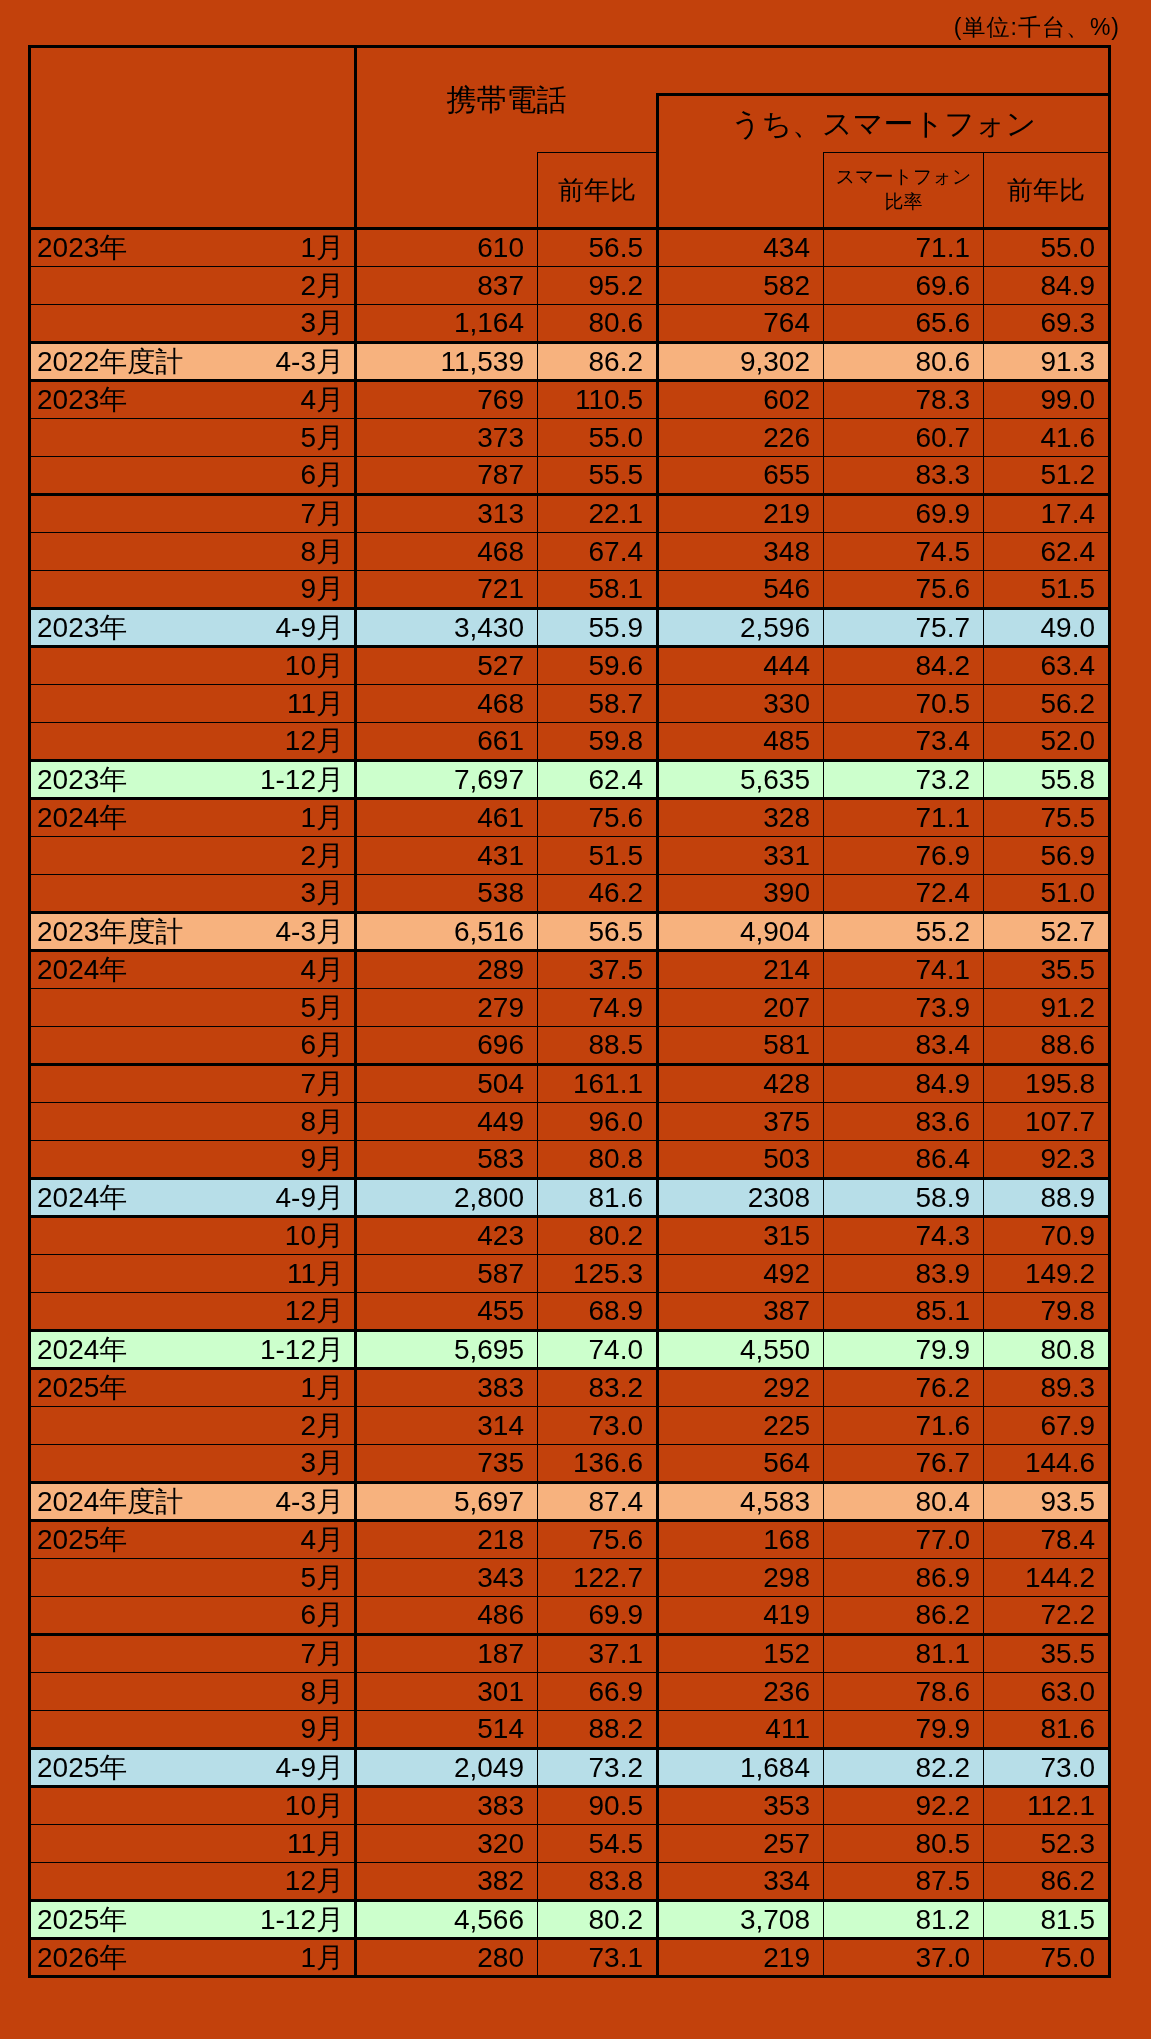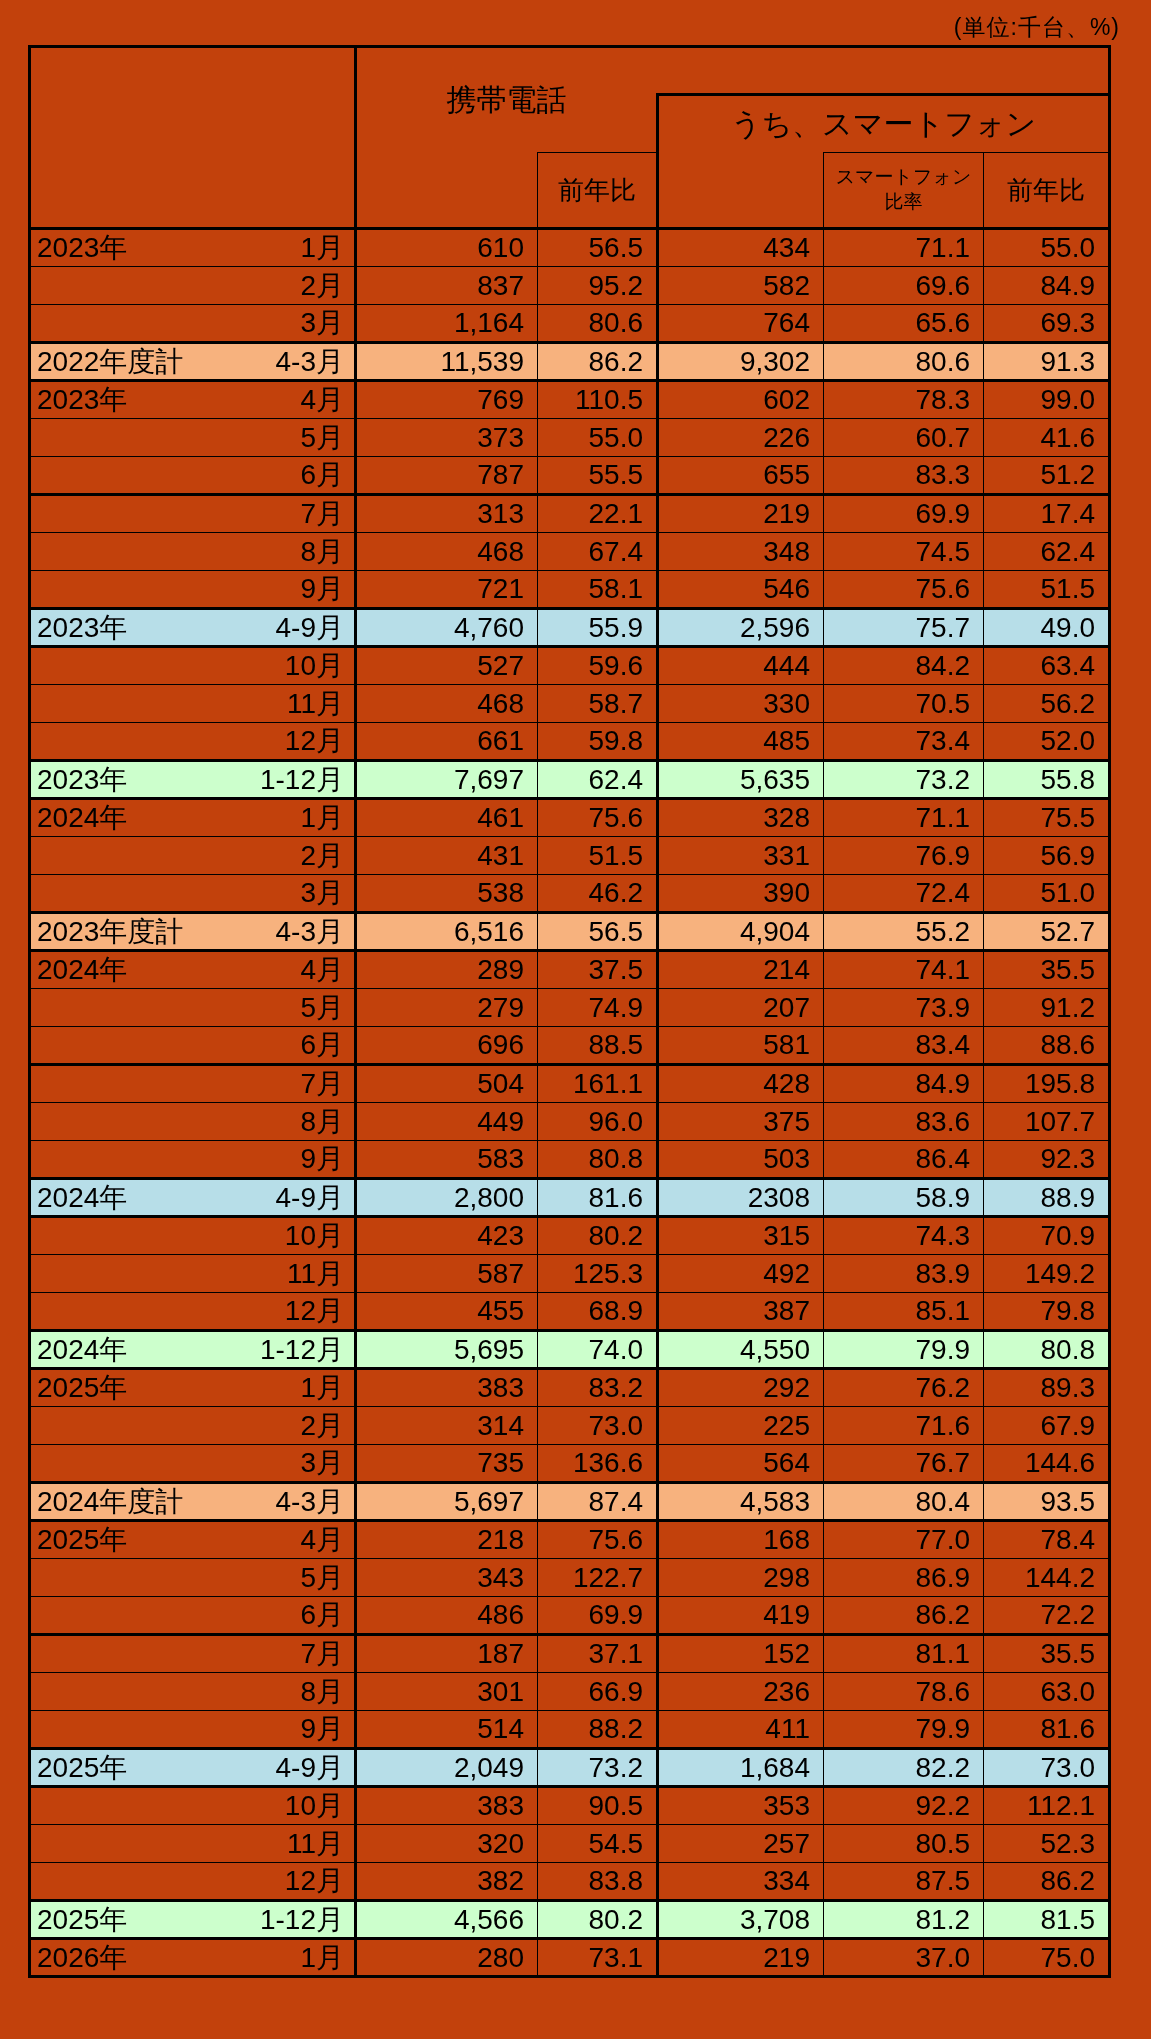--- a/index.html
+++ b/index.html
@@ -210,21 +210,21 @@
     <td class="c5 num">75.6</td>
     <td class="c6 num">51.5</td>
   </tr>
         <tr class="row-half_total row-thick">
     <td class="c1">
       <div class="c1wrap">
         <span class="yr">2023年</span>
         <span class="pd">4-9月</span>
       </div>
     </td>
-    <td class="c2 num">4,760</td>
+    <td class="c2 num">3,430</td>
     <td class="c3 num">55.9</td>
     <td class="c4 num">2,596</td>
     <td class="c5 num">75.7</td>
     <td class="c6 num">49.0</td>
   </tr>
         <tr class="row-month">
     <td class="c1">
       <div class="c1wrap">
         <span class="yr"></span>
         <span class="pd">10月</span>

